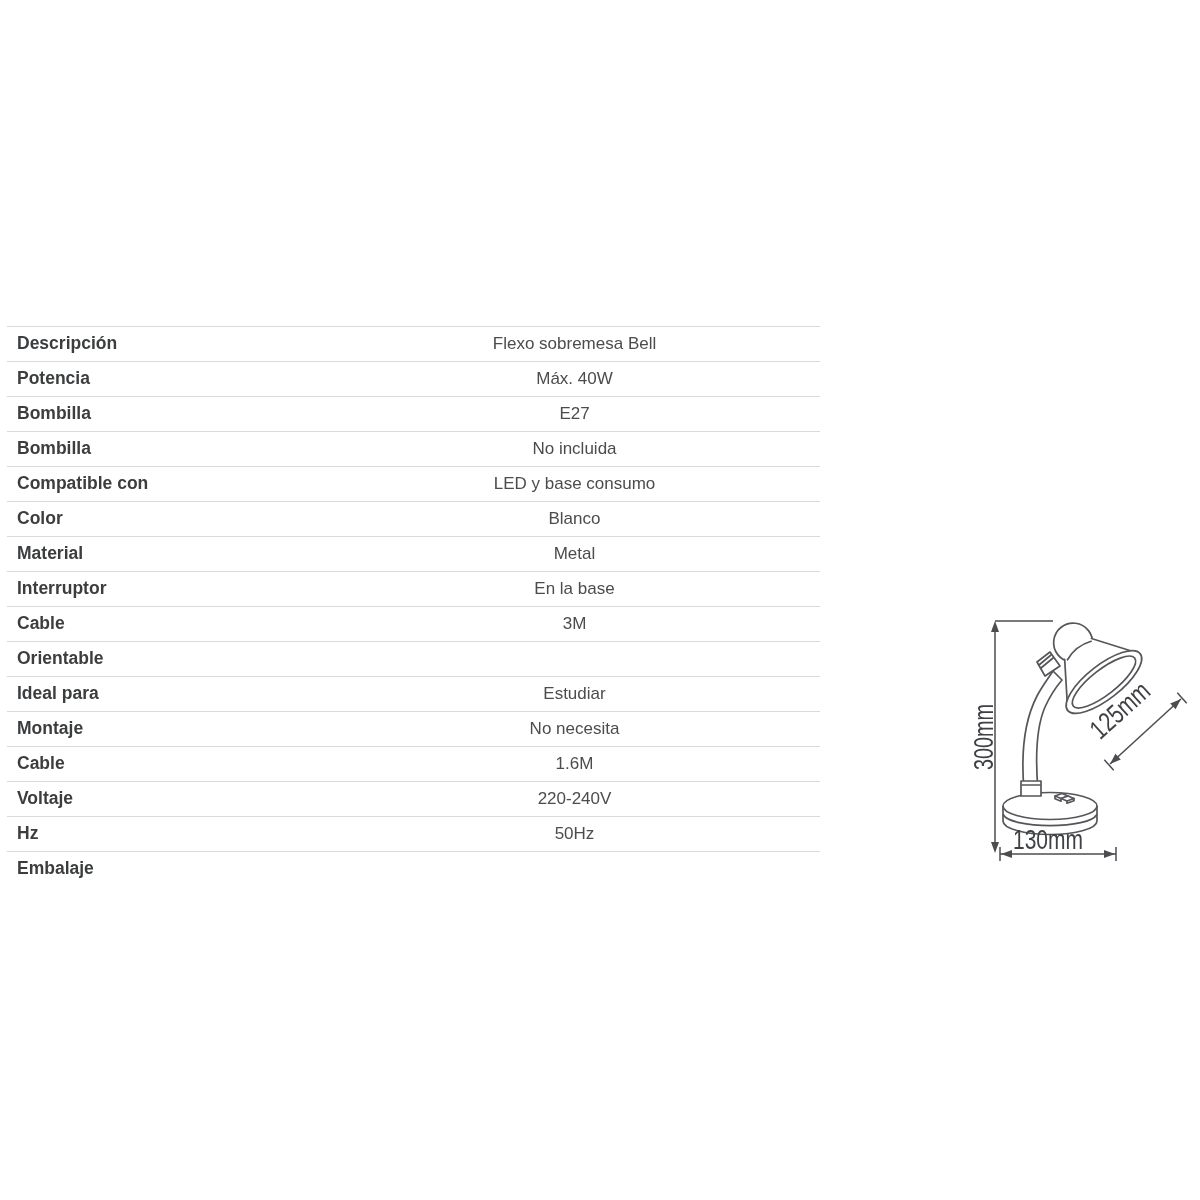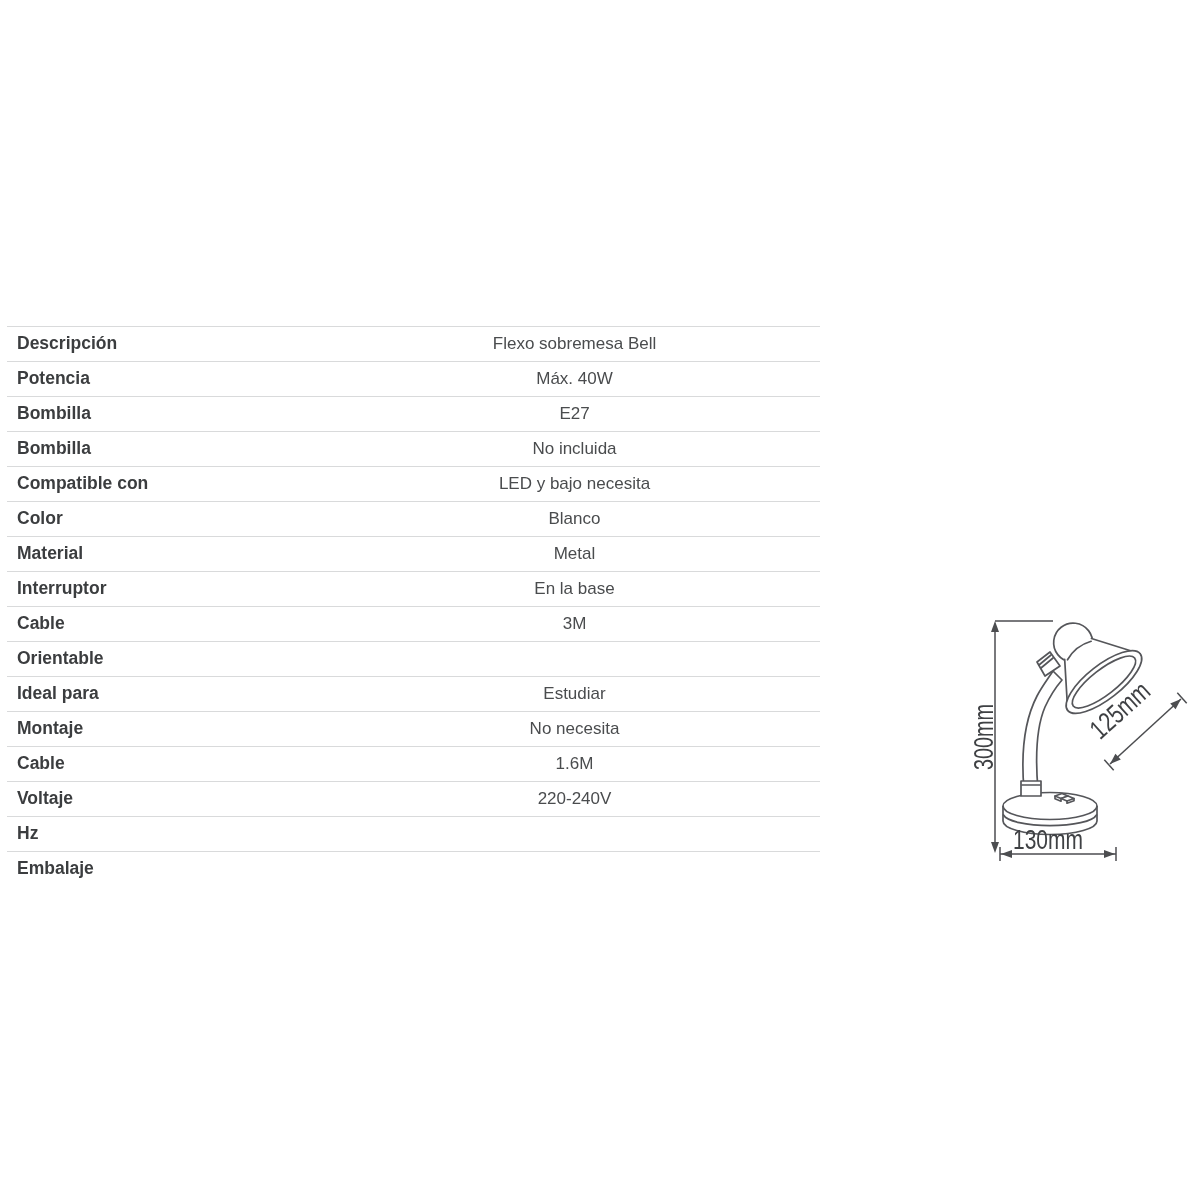--- a/index.html
+++ b/index.html
@@ -70,21 +70,21 @@
     <div class="spec-row">
     <div class="spec-label">Bombilla</div>
     <div class="spec-value">E27</div>
   </div>
     <div class="spec-row">
     <div class="spec-label">Bombilla</div>
     <div class="spec-value">No incluida</div>
   </div>
     <div class="spec-row">
     <div class="spec-label">Compatible con</div>
-    <div class="spec-value">LED y bajo necesita</div>
+    <div class="spec-value">LED y base consumo</div>
   </div>
     <div class="spec-row">
     <div class="spec-label">Color</div>
     <div class="spec-value">Blanco</div>
   </div>
     <div class="spec-row">
     <div class="spec-label">Material</div>
     <div class="spec-value">Metal</div>
   </div>
     <div class="spec-row">
@@ -109,20 +109,21 @@
     <div class="spec-row">
     <div class="spec-label">Cable</div>
     <div class="spec-value">1.6M</div>
   </div>
     <div class="spec-row">
     <div class="spec-label">Voltaje</div>
     <div class="spec-value">220-240V</div>
   </div>
     <div class="spec-row">
     <div class="spec-label">Hz</div>
+    <div class="spec-value">50Hz</div>
   </div>
     <div class="spec-row">
     <div class="spec-label">Embalaje</div>
     <div class="spec-value"></div>
   </div>
   </div>
 
 <svg class="diagram" viewBox="0 0 240 265">
 
   <g>

